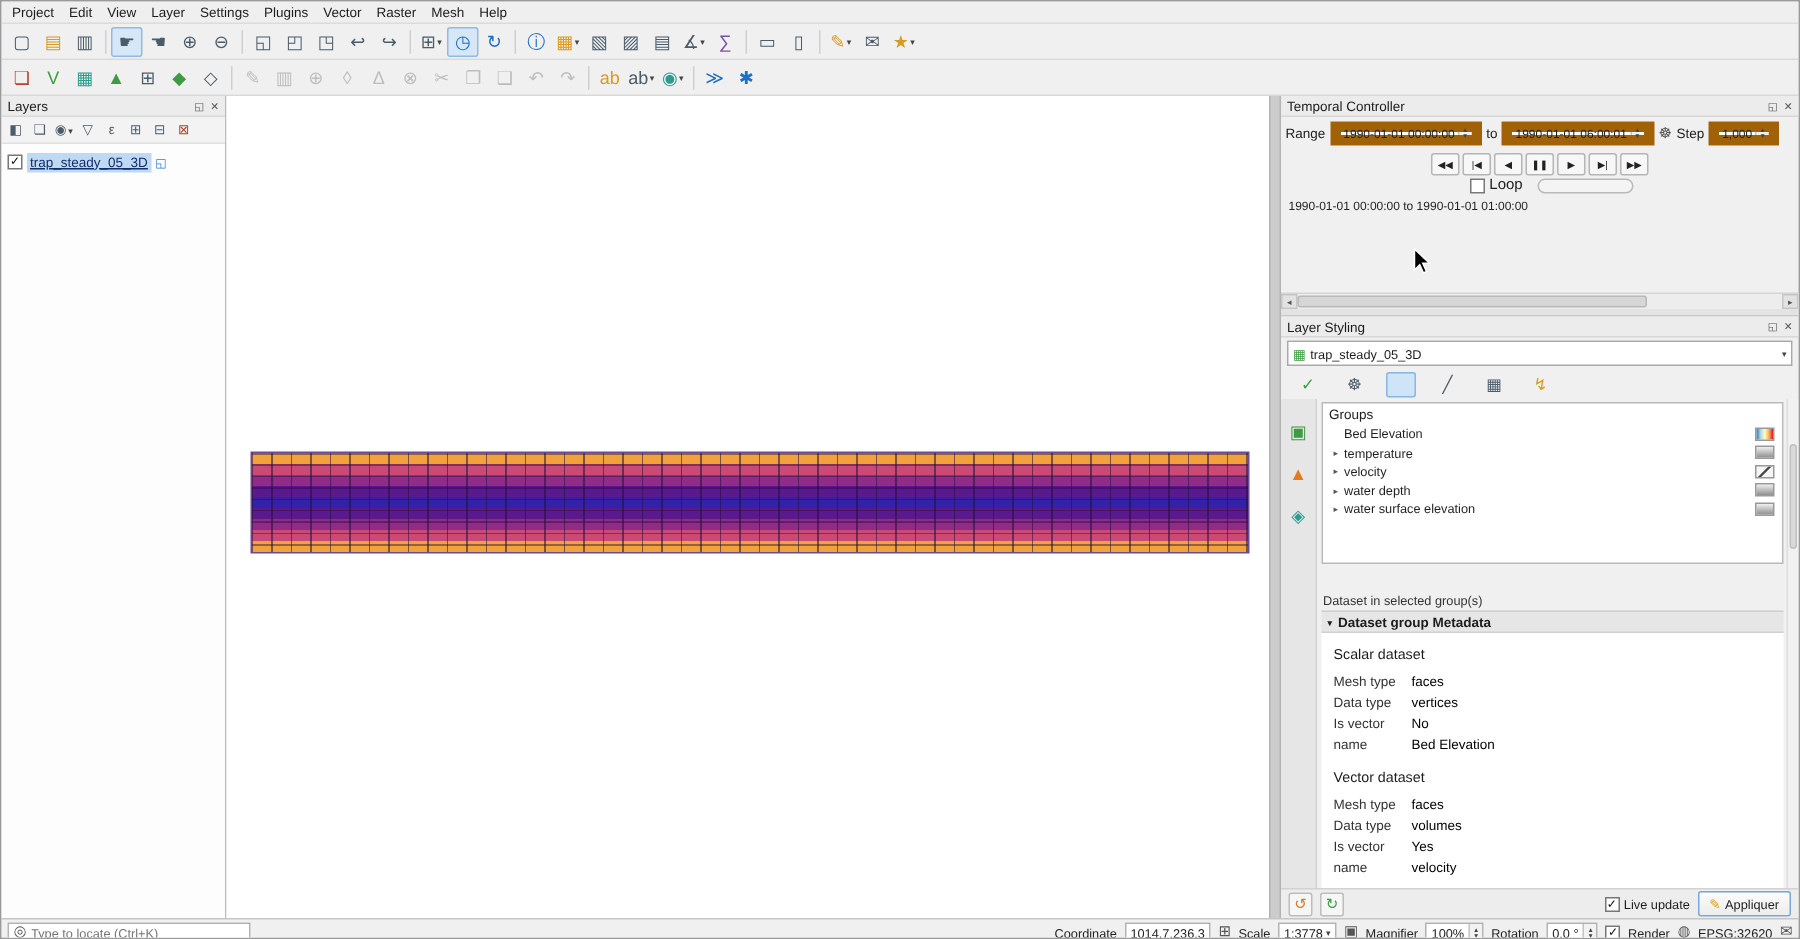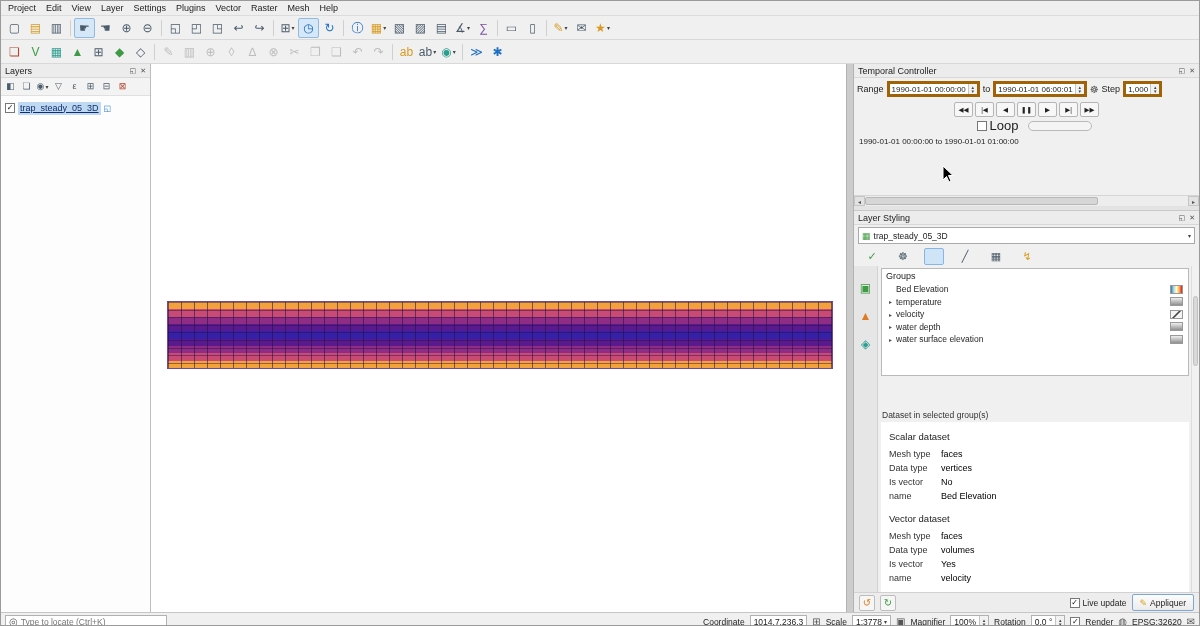--- a/index.html
+++ b/index.html
@@ -45,30 +45,30 @@
       repeating-linear-gradient(90deg, rgba(35,15,60,0.55) 0 1px, transparent 1px 13px),
       repeating-linear-gradient(180deg, rgba(35,15,60,0.45) 0 1px, transparent 1px 7.6px),
       linear-gradient(180deg,
         #f2a13c 0 11%, #c94a74 11% 22%, #8f2d86 22% 33%, #5a1a8e 33% 44%,
         #3520a8 44% 56%, #5a1a8e 56% 67%, #8f2d86 67% 78%, #c94a74 78% 89%, #f2a13c 89% 100%)}
   .vsplit{width:8px;background:#cccccc;border-left:1px solid #b3b3b3;border-right:1px solid #b3b3b3}
   
   .right{width:345px;display:flex;flex-direction:column;background:#f0f0f0;min-width:0}
   .temporal{height:142px;display:flex;flex-direction:column;flex:none}
   .range-row{display:flex;align-items:center;gap:3px;padding:3px 3px 1px;font-size:9px}
-  .dt{display:flex;align-items:center;height:16px;background:#fff;border:3px solid #a16207}
+  .dt{display:flex;align-items:center;height:16px;background:#fff;border:7px solid #a16207}
   .dt .v{padding:0 2px;font-size:8px;white-space:nowrap}
   .spin{display:flex;flex-direction:column;justify-content:center;width:9px;height:100%;
         border-left:1px solid #c4c4c4;background:#f2f2f2}
   .spin span{font-size:5px;line-height:4px;text-align:center;color:#444}
   .gear{font-size:10px;color:#555}
   .playbar{display:flex;align-items:center;justify-content:center;gap:2px;padding:4px 0 1px}
   .pb{display:flex;align-items:center;justify-content:center;width:19px;height:15px;font-size:6.5px;
       background:#f7f7f7;border:1px solid #b5b5b5;border-radius:2px;color:#222;padding:0;font-family:inherit}
-  .loop{display:flex;align-items:center;gap:3px;font-size:13px;margin-left:16px}
+  .loop{display:flex;align-items:center;gap:3px;font-size:10px;margin-left:16px}
   .tslider{width:64px;height:10px;border:1px solid #b9b9b9;border-radius:5px;background:#f4f4f4;margin-left:8px}
   .cur-range{font-size:8px;padding:3px 0 0 5px;color:#222}
   .t-spacer{flex:1}
   .hscroll{display:flex;align-items:center;height:11px;background:#ededed;border-top:1px solid #d5d5d5}
   .hs-btn{width:11px;height:100%;display:flex;align-items:center;justify-content:center;font-size:6px;
           color:#555;background:#e2e2e2;border:1px solid #c6c6c6}
   .hs-track{flex:1;height:100%;position:relative}
   .hs-thumb{position:absolute;left:0;top:1px;bottom:1px;width:72%;background:#d6d6d6;
             border:1px solid #b8b8b8;border-radius:2px}
   .hsplit{height:5px;background:#e3e3e3;border-bottom:1px solid #c9c9c9}
@@ -690,20 +690,24 @@
                   <div class="group-row">
                     <span class="arr">▸</span>
                     <span class="glabel">water surface elevation</span>
                     <span class="swatch swatch-gray"></span>
                   </div>
 
               </div>
             </div>
             <div class="sc-spacer"></div>
             <div class="ds-note">Dataset in selected group(s)</div>
+            <div class="meta-header">
+              <span class="arr2">▾</span>
+              <span>Dataset group Metadata</span>
+            </div>
             <div class="meta-body">
               <div class="meta-title">Scalar dataset</div>
               <div>
 
                   <div class="meta-row">
                     <span class="meta-label">Mesh type</span>
                     <span class="meta-value">faces</span>
                   </div>
 
                   <div class="meta-row">

